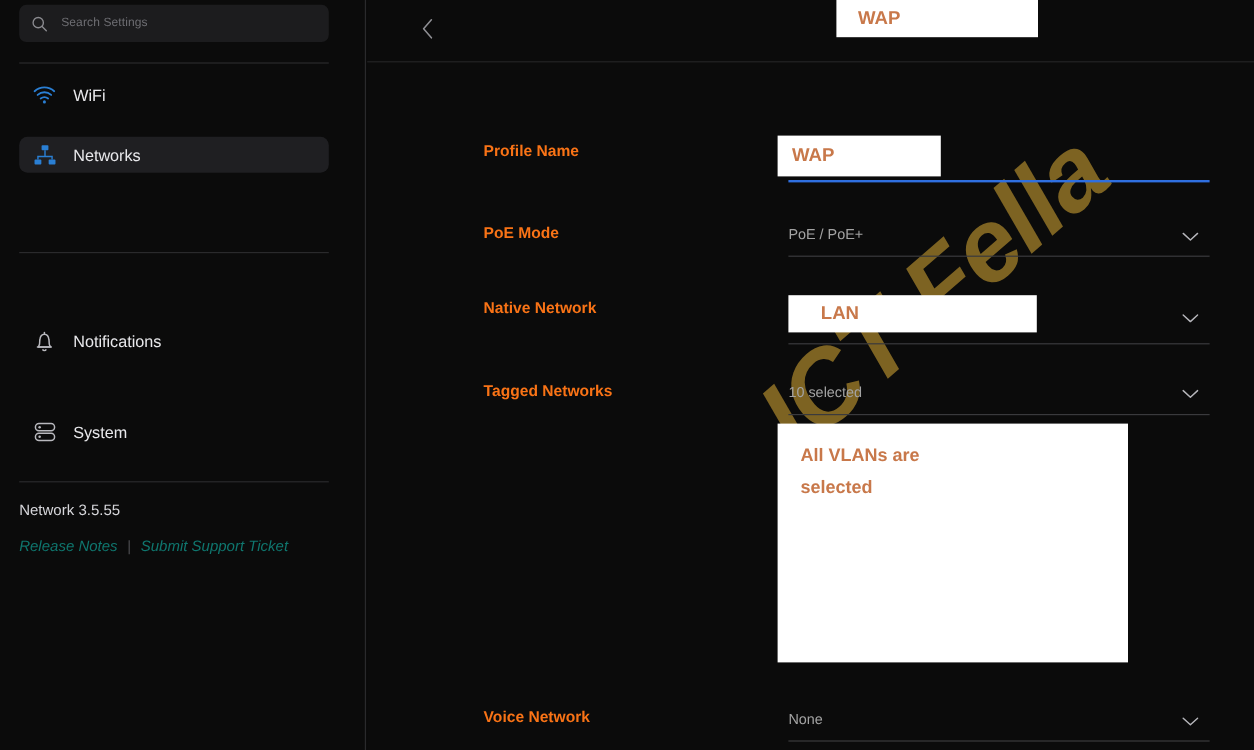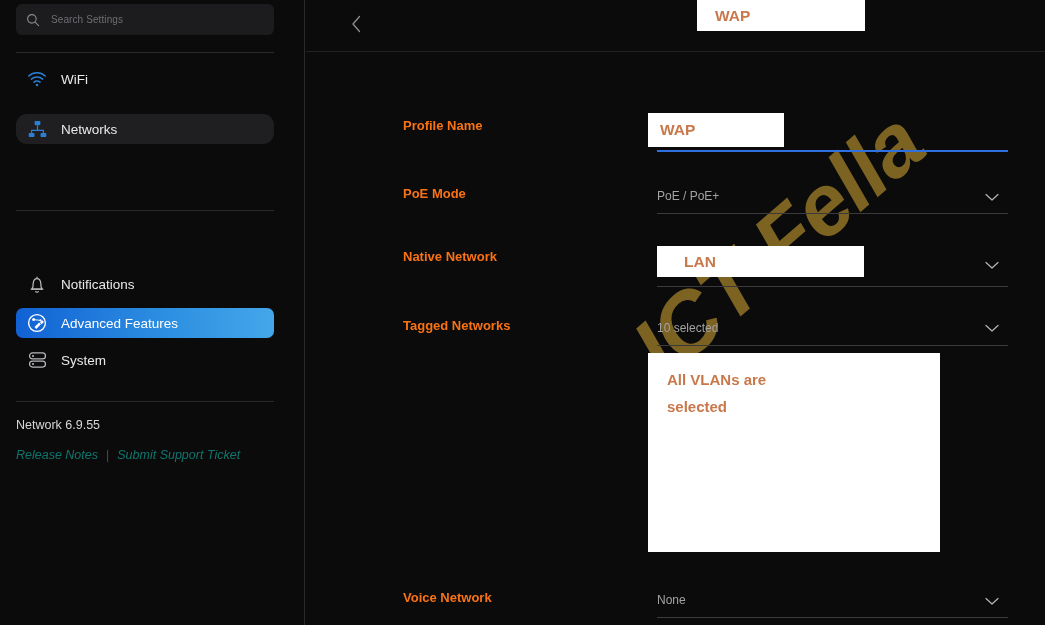--- a/index.html
+++ b/index.html
@@ -43,21 +43,21 @@
   .nav-item .ic { width:22px; height:22px; flex:0 0 22px; display:flex; align-items:center; justify-content:center; }
   .nav-item .ic svg { display:block; }
   .nav-item .lbl { margin-left:13px; font-size:13.5px; color:#e9e9ec; white-space:nowrap; }
   .nav-item.sel-dark { background:#1f1f22; }
   .nav-item.sel-blue {
     background:linear-gradient(90deg,#1161d4 0%,#2b8de0 55%,#44a7ea 100%);
   }
   .nav-item.sel-blue .lbl { color:#ffffff; }
 
   #nav-wifi      { top:64px; }
-  #nav-networks  { top:114px;border-radius:11px; }
+  #nav-networks  { top:114px; }
   #nav-internet  { top:152px; }
   #nav-traffic   { top:231px; }
   #nav-notif     { top:269px; }
   #nav-advanced  { top:308px; }
   #nav-system    { top:345px; }
 
   #ver {
     position:absolute; left:16px; top:418px;
     font-size:12.5px; color:#d6d6da;
   }
@@ -184,49 +184,36 @@
         <svg width="18" height="19" viewBox="0 0 18 19">
           <path d="M4 14.2c0-.9.7-1.4.9-2.3.2-1 .1-2.3.3-3.6C5.5 5.6 7 3.6 9 3.6s3.5 2 3.8 4.7c.2 1.3.1 2.6.3 3.6.2.9.9 1.4.9 2.3z" fill="none" stroke="#b9b9be" stroke-width="1.25" stroke-linejoin="round"></path>
           <path d="M3.2 14.2h11.6" stroke="#b9b9be" stroke-width="1.25" stroke-linecap="round"></path>
           <path d="M7.4 16.2a1.8 1.8 0 0 0 3.2 0" fill="none" stroke="#b9b9be" stroke-width="1.2"></path>
           <path d="M9 3.6V2.1" stroke="#b9b9be" stroke-width="1.2" stroke-linecap="round"></path>
         </svg>
       </span>
       <span class="lbl">Notifications</span>
     </div>
 
-    <div class="nav-item sel-blue" id="nav-advanced">
-      <span class="ic">
-        <svg width="20" height="20" viewBox="0 0 20 20">
-          <circle cx="10" cy="10" r="8.4" fill="none" stroke="#ffffff" stroke-width="1.4"></circle>
-          <circle cx="6.6" cy="6.6" r="1.5" fill="#ffffff"></circle>
-          <circle cx="13.6" cy="7.4" r="1.1" fill="#ffffff"></circle>
-          <path d="M6.6 6.6l7 0.8" stroke="#ffffff" stroke-width="0.9"></path>
-          <path d="M13.9 11.3l-4.6 4.6-1.8-1.8 4.6-4.6z" fill="#ffffff"></path>
-          <path d="M13 9.6l2.3-2.3 1.6 1.6-2.3 2.3z" fill="#ffffff"></path>
-        </svg>
-      </span>
-      <span class="lbl">Advanced Features</span>
-    </div>
 
     <div class="nav-item" id="nav-system">
       <span class="ic">
         <svg width="19" height="18" viewBox="0 0 20 18">
           <rect x="1.6" y="1.6" width="16.8" height="6.3" rx="3.1" fill="none" stroke="#b9b9be" stroke-width="1.3"></rect>
           <rect x="1.6" y="10.1" width="16.8" height="6.3" rx="3.1" fill="none" stroke="#b9b9be" stroke-width="1.3"></rect>
           <circle cx="5.3" cy="4.75" r="1.1" fill="#b9b9be"></circle>
           <circle cx="5.3" cy="13.25" r="1.1" fill="#b9b9be"></circle>
         </svg>
       </span>
       <span class="lbl">System</span>
     </div>
 
     <div class="divider" id="div3"></div>
 
-    <div id="ver">Network 6.9.55</div>
+    <div id="ver">Network 3.5.55</div>
 
     <div id="links">
       <a>Release Notes</a>
       <span class="sep">|</span>
       <a>Submit Support Ticket</a>
     </div>
   </div>
 
   <div id="main">
 

